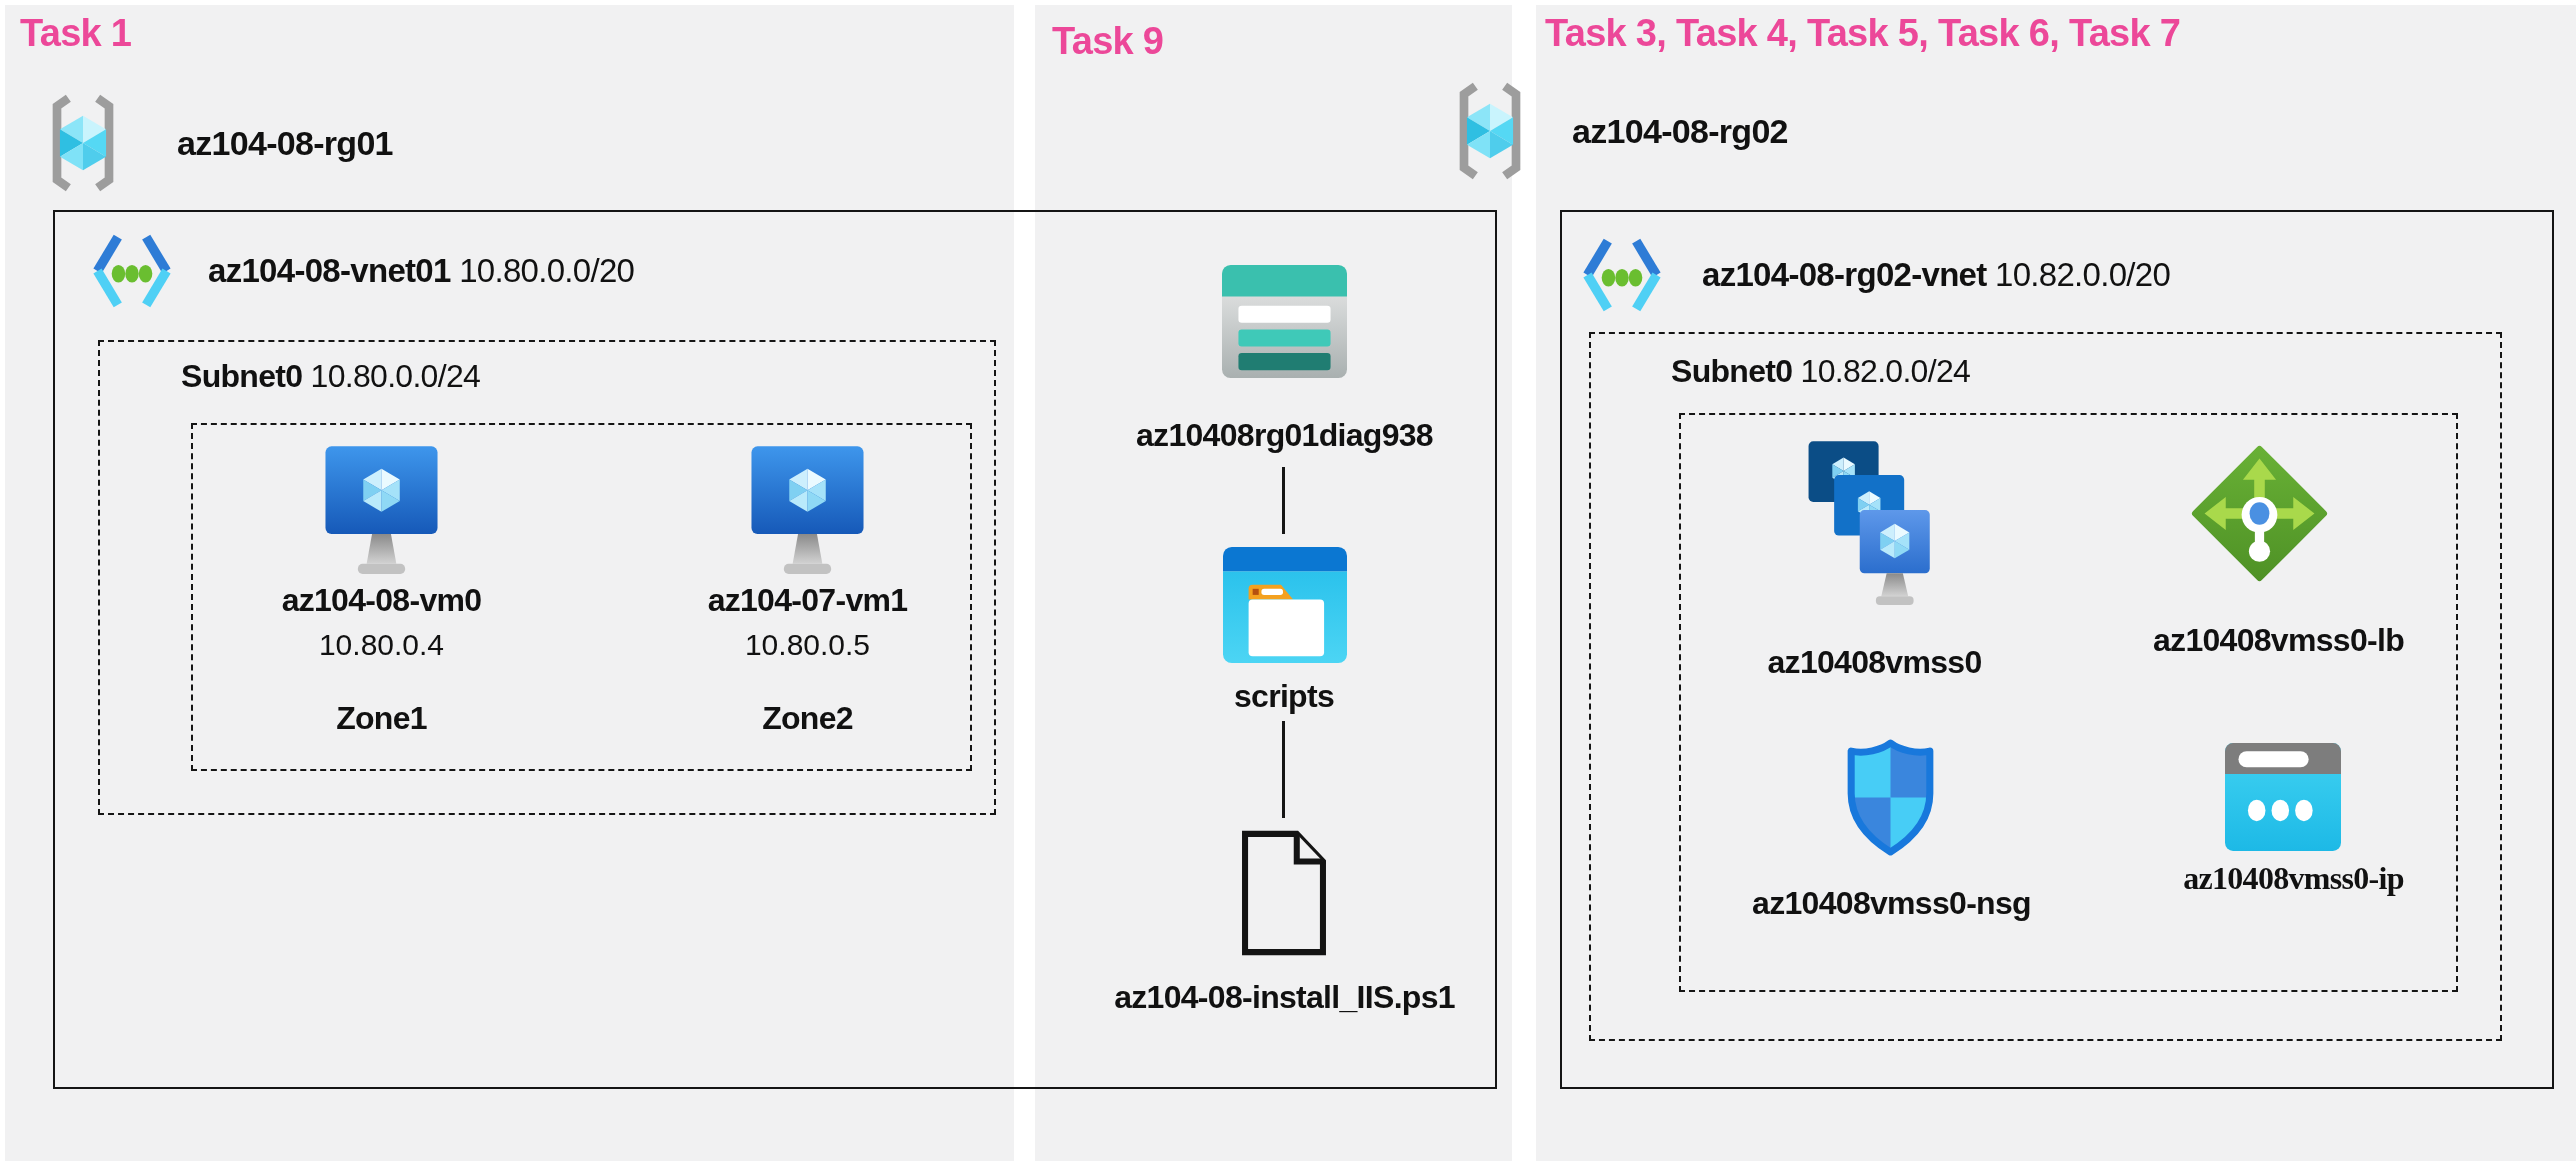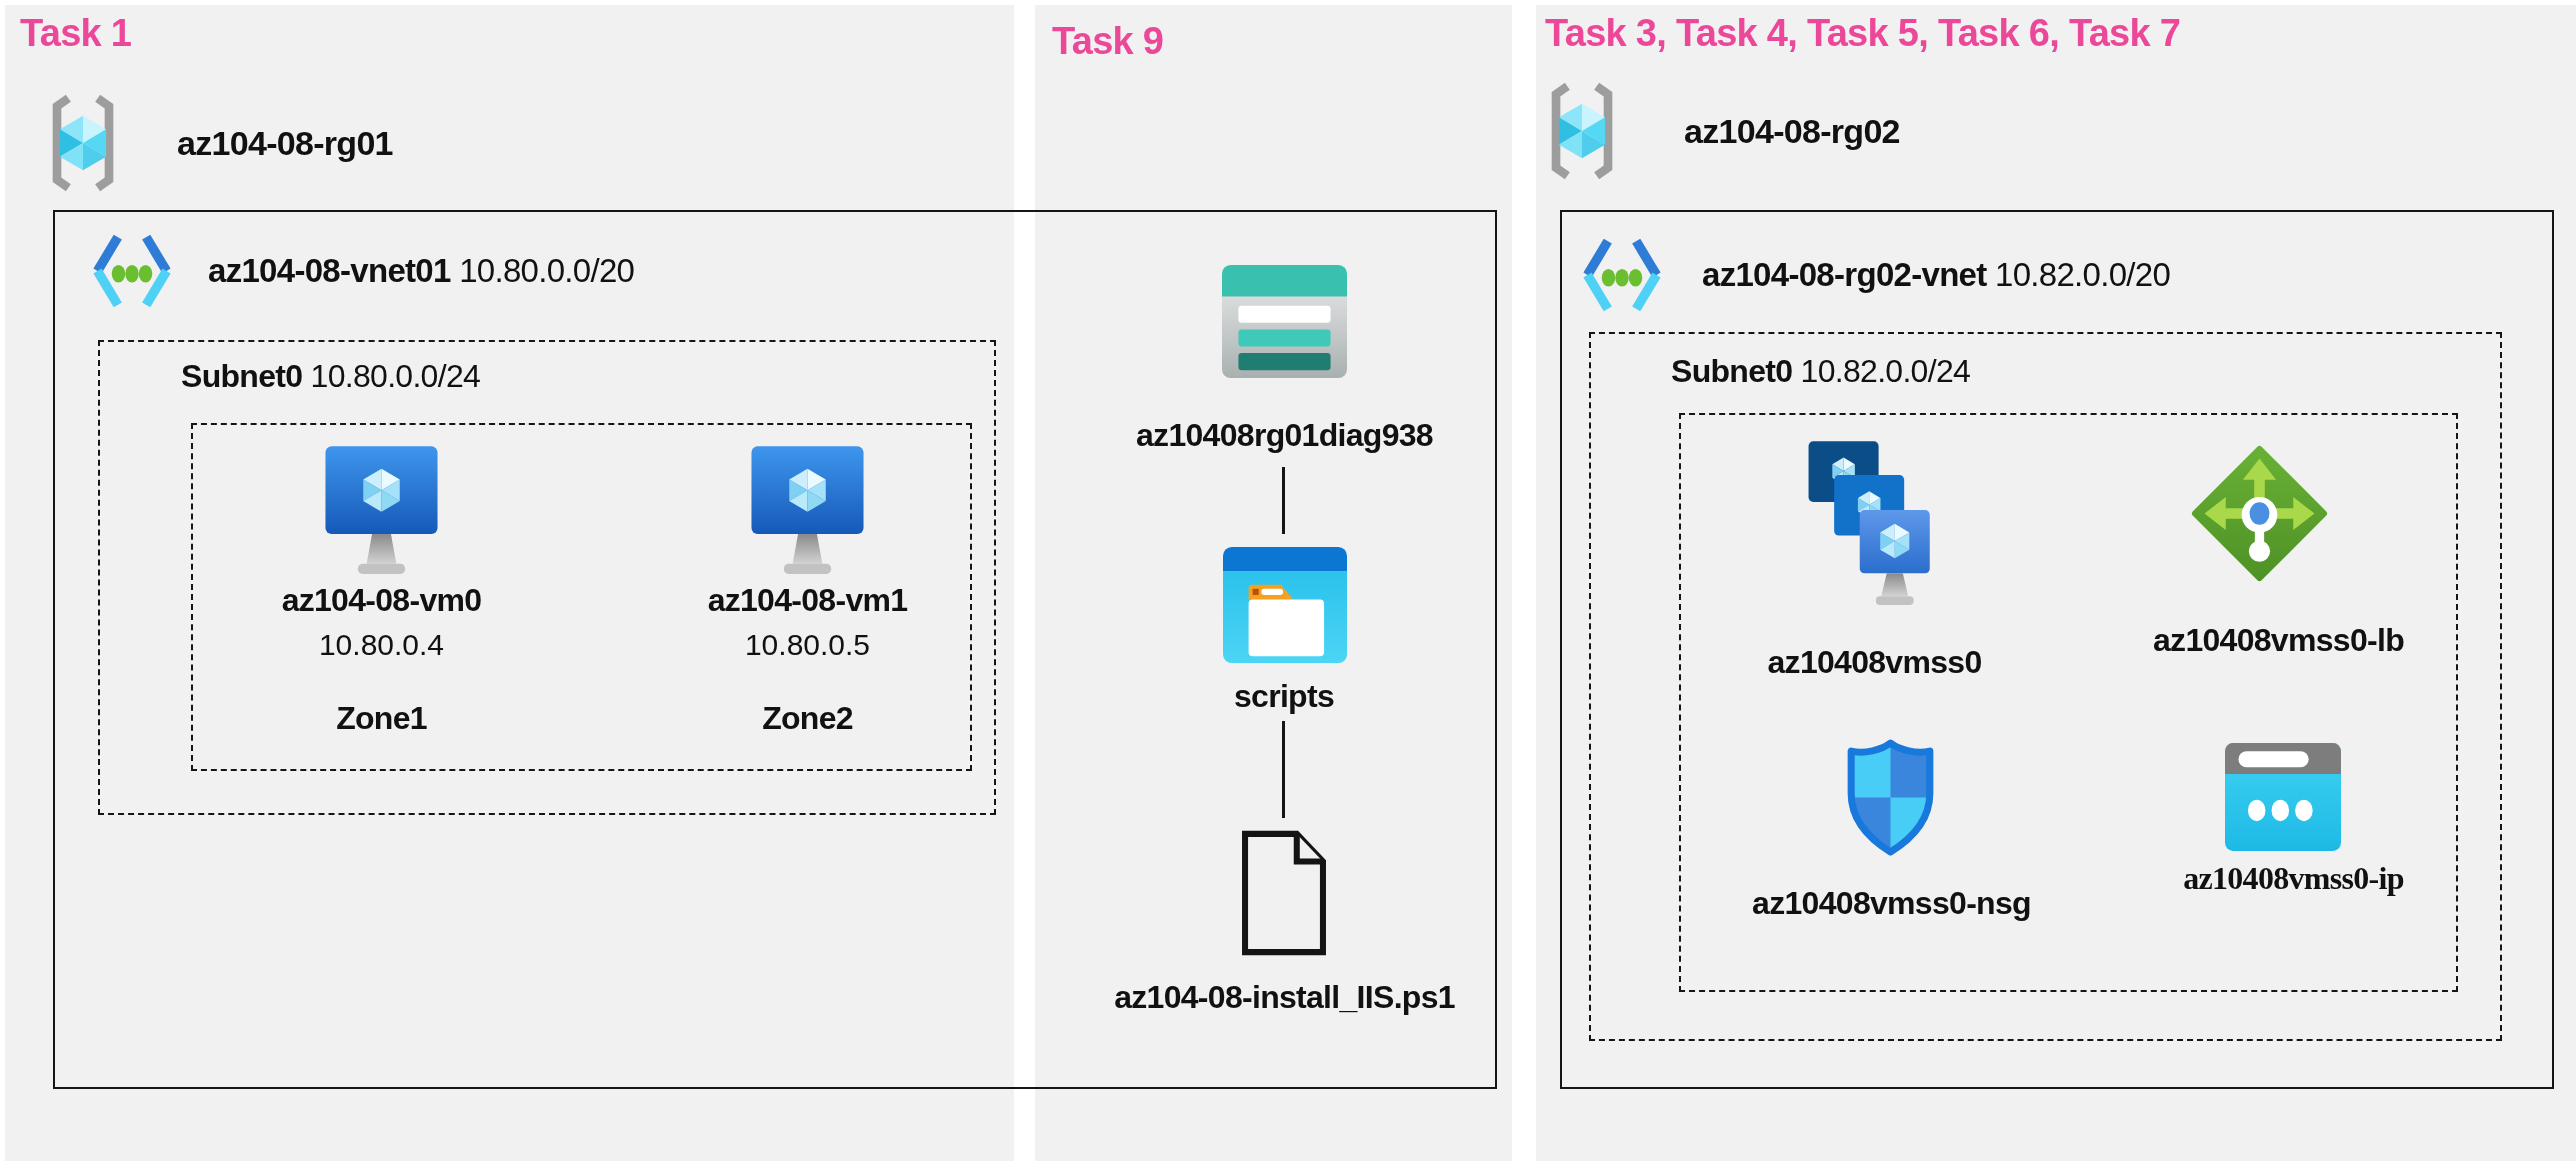--- a/index.html
+++ b/index.html
@@ -87,21 +87,21 @@
   <span>
     <svg width="80" height="100" viewBox="0 0 120 150">
       <path d="M38,8 L21,20 L21,130 L38,142" fill="none" stroke="#9d9d9d" stroke-width="13"></path>
       <path d="M82,8 L99,20 L99,130 L82,142" fill="none" stroke="#9d9d9d" stroke-width="13"></path>
       <use href="#cubeCyan" transform="translate(60,75) scale(1.28)"></use>
     </svg>
   </span>
   <span class="rg-label">az104-08-rg01</span>
 </div>
 
-<div class="row" style="left:1542px;top:80px;height:102px;gap:62px;">
+<div class="row" style="left:1450px;top:80px;height:102px;gap:42px;">
   <span>
     <svg width="80" height="100" viewBox="0 0 120 150">
       <path d="M38,8 L21,20 L21,130 L38,142" fill="none" stroke="#9d9d9d" stroke-width="13"></path>
       <path d="M82,8 L99,20 L99,130 L82,142" fill="none" stroke="#9d9d9d" stroke-width="13"></path>
       <use href="#cubeCyan" transform="translate(60,75) scale(1.28)"></use>
     </svg>
   </span>
   <span class="rg-label">az104-08-rg02</span>
 </div>
 
@@ -159,21 +159,21 @@
 <div class="lbl" style="left:233px;top:700px;width:297px;">Zone1</div>
 
 <div class="abs" style="left:750px;top:445px;">
   <svg width="115" height="135" viewBox="0 0 170 200">
     <rect x="2" y="2" width="166" height="130" rx="9" fill="url(#vmScr)"></rect>
     <use href="#cubeLight" transform="translate(85,67)"></use>
     <polygon points="71,132 99,132 107,176 63,176" fill="url(#standGrad)"></polygon>
     <rect x="50" y="176" width="70" height="15" rx="7" fill="#c2c2c2"></rect>
   </svg>
 </div>
-<div class="lbl" style="left:659px;top:582px;width:297px;">az104-08-vm1</div>
+<div class="lbl" style="left:659px;top:582px;width:297px;">az104-07-vm1</div>
 <div class="lbl reg" style="left:659px;top:628px;width:297px;">10.80.0.5</div>
 <div class="lbl" style="left:659px;top:700px;width:297px;">Zone2</div>
 
 <div class="abs" style="left:1222px;top:264px;">
   <svg width="125" height="115" viewBox="0 0 190 172">
     <rect x="0" y="0" width="190" height="172" rx="13" fill="url(#stBody)"></rect>
     <path d="M13,0 h164 a13,13 0 0 1 13,13 v35 h-190 v-35 a13,13 0 0 1 13,-13 z" fill="#3ac0ae"></path>
     <rect x="25" y="62" width="140" height="26" rx="5" fill="#ffffff"></rect>
     <rect x="25" y="98" width="140" height="26" rx="5" fill="#3fc9b8"></rect>
     <rect x="25" y="134" width="140" height="26" rx="5" fill="#207d72"></rect>

